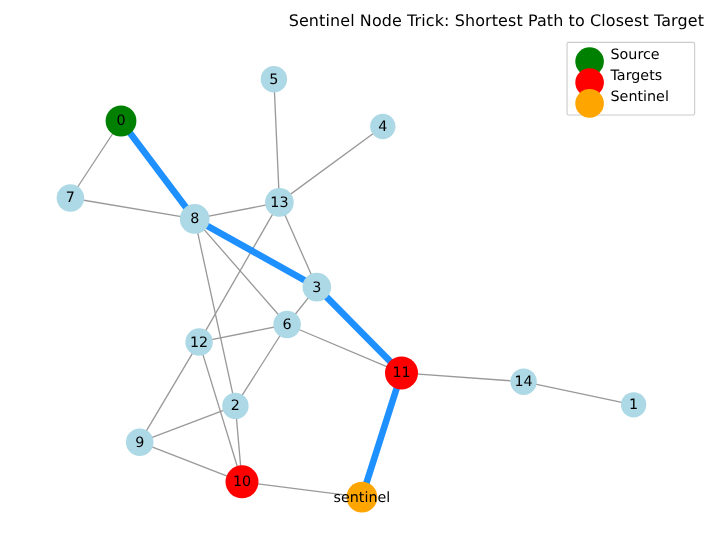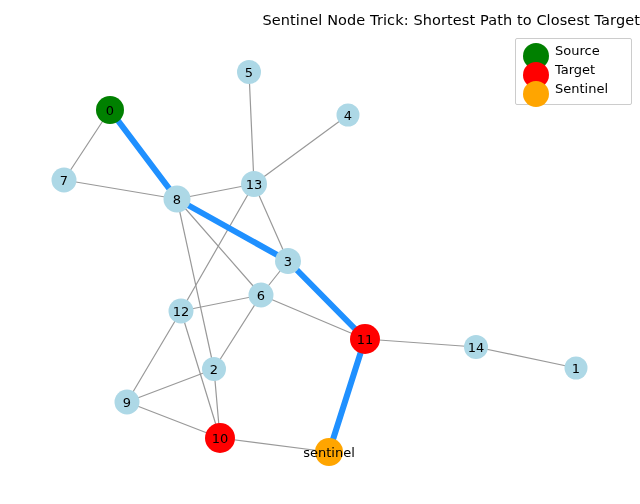--- a/index.html
+++ b/index.html
@@ -147,21 +147,21 @@
       </g>
   </svg>
 
   <div id="legend">
     <div class="legend-row">
       <span class="legend-swatch" style="background: rgb(0, 128, 0);"></span>
       <span class="legend-text">Source</span>
     </div>
     <div class="legend-row">
       <span class="legend-swatch" style="background: rgb(255, 0, 0);"></span>
-      <span class="legend-text">Target</span>
+      <span class="legend-text">Targets</span>
     </div>
     <div class="legend-row">
       <span class="legend-swatch" style="background: rgb(255, 165, 0);"></span>
       <span class="legend-text">Sentinel</span>
     </div>
   </div>
 
 </div>
 
 </body></html>

